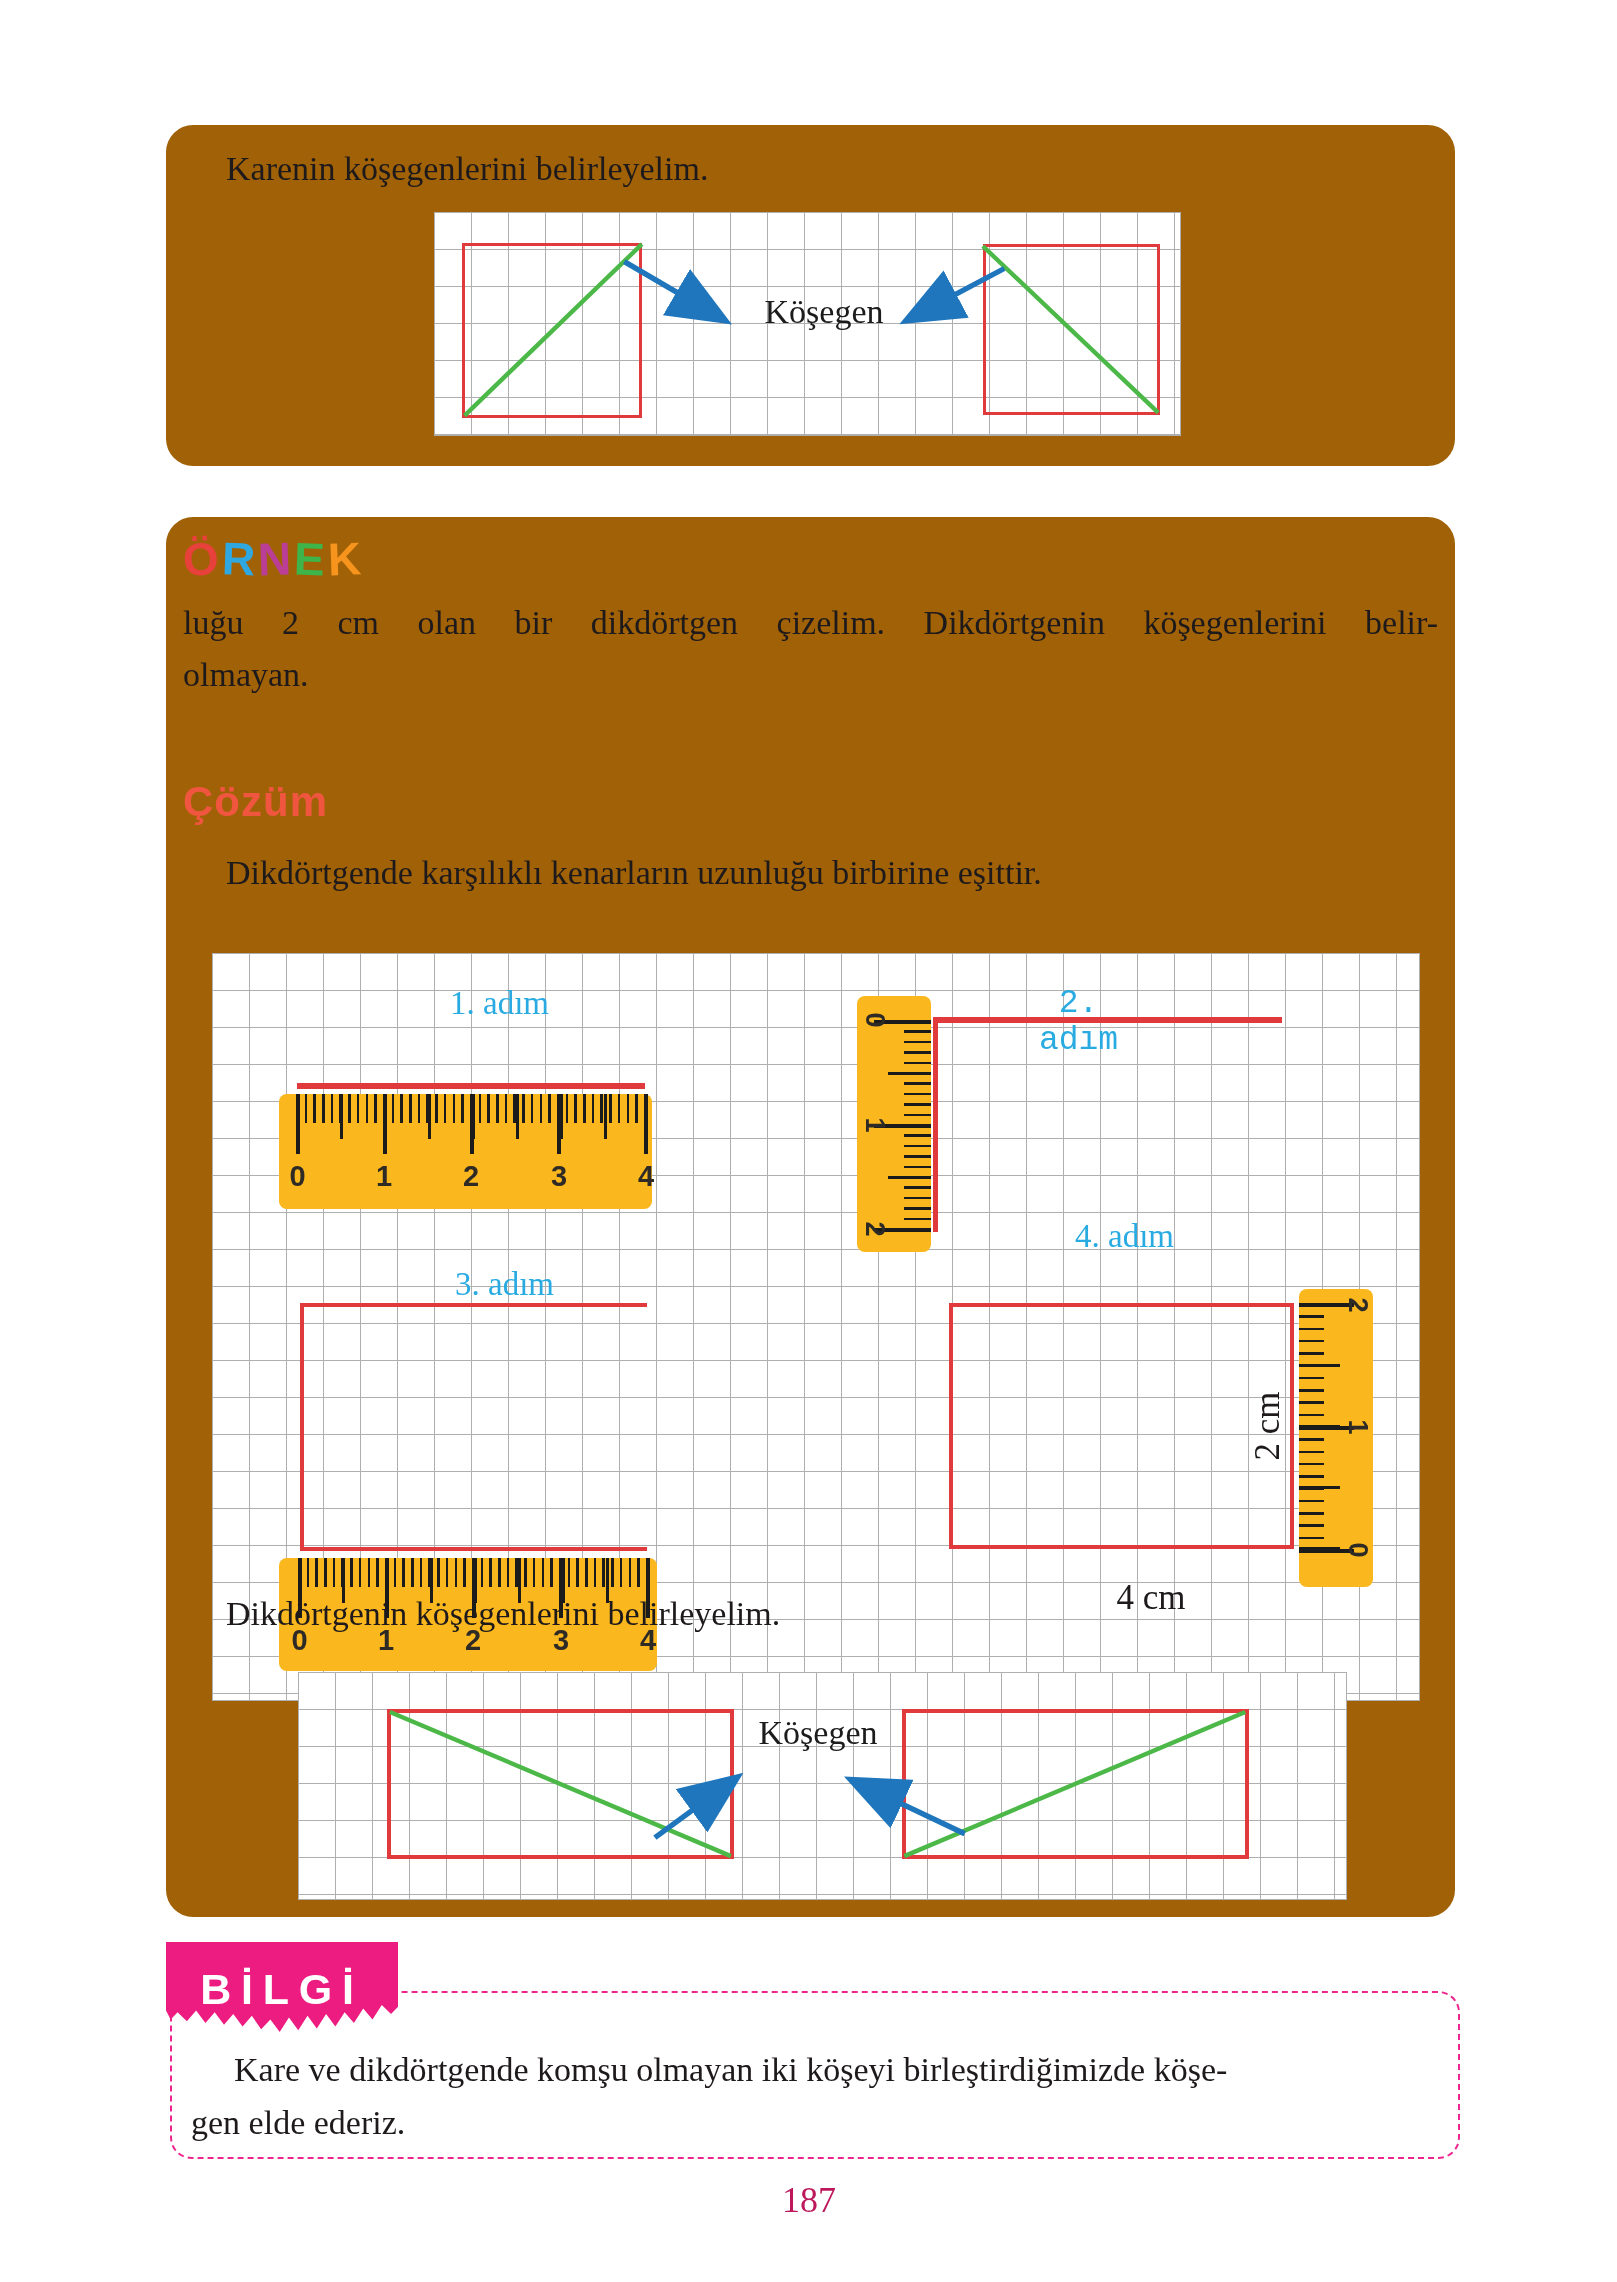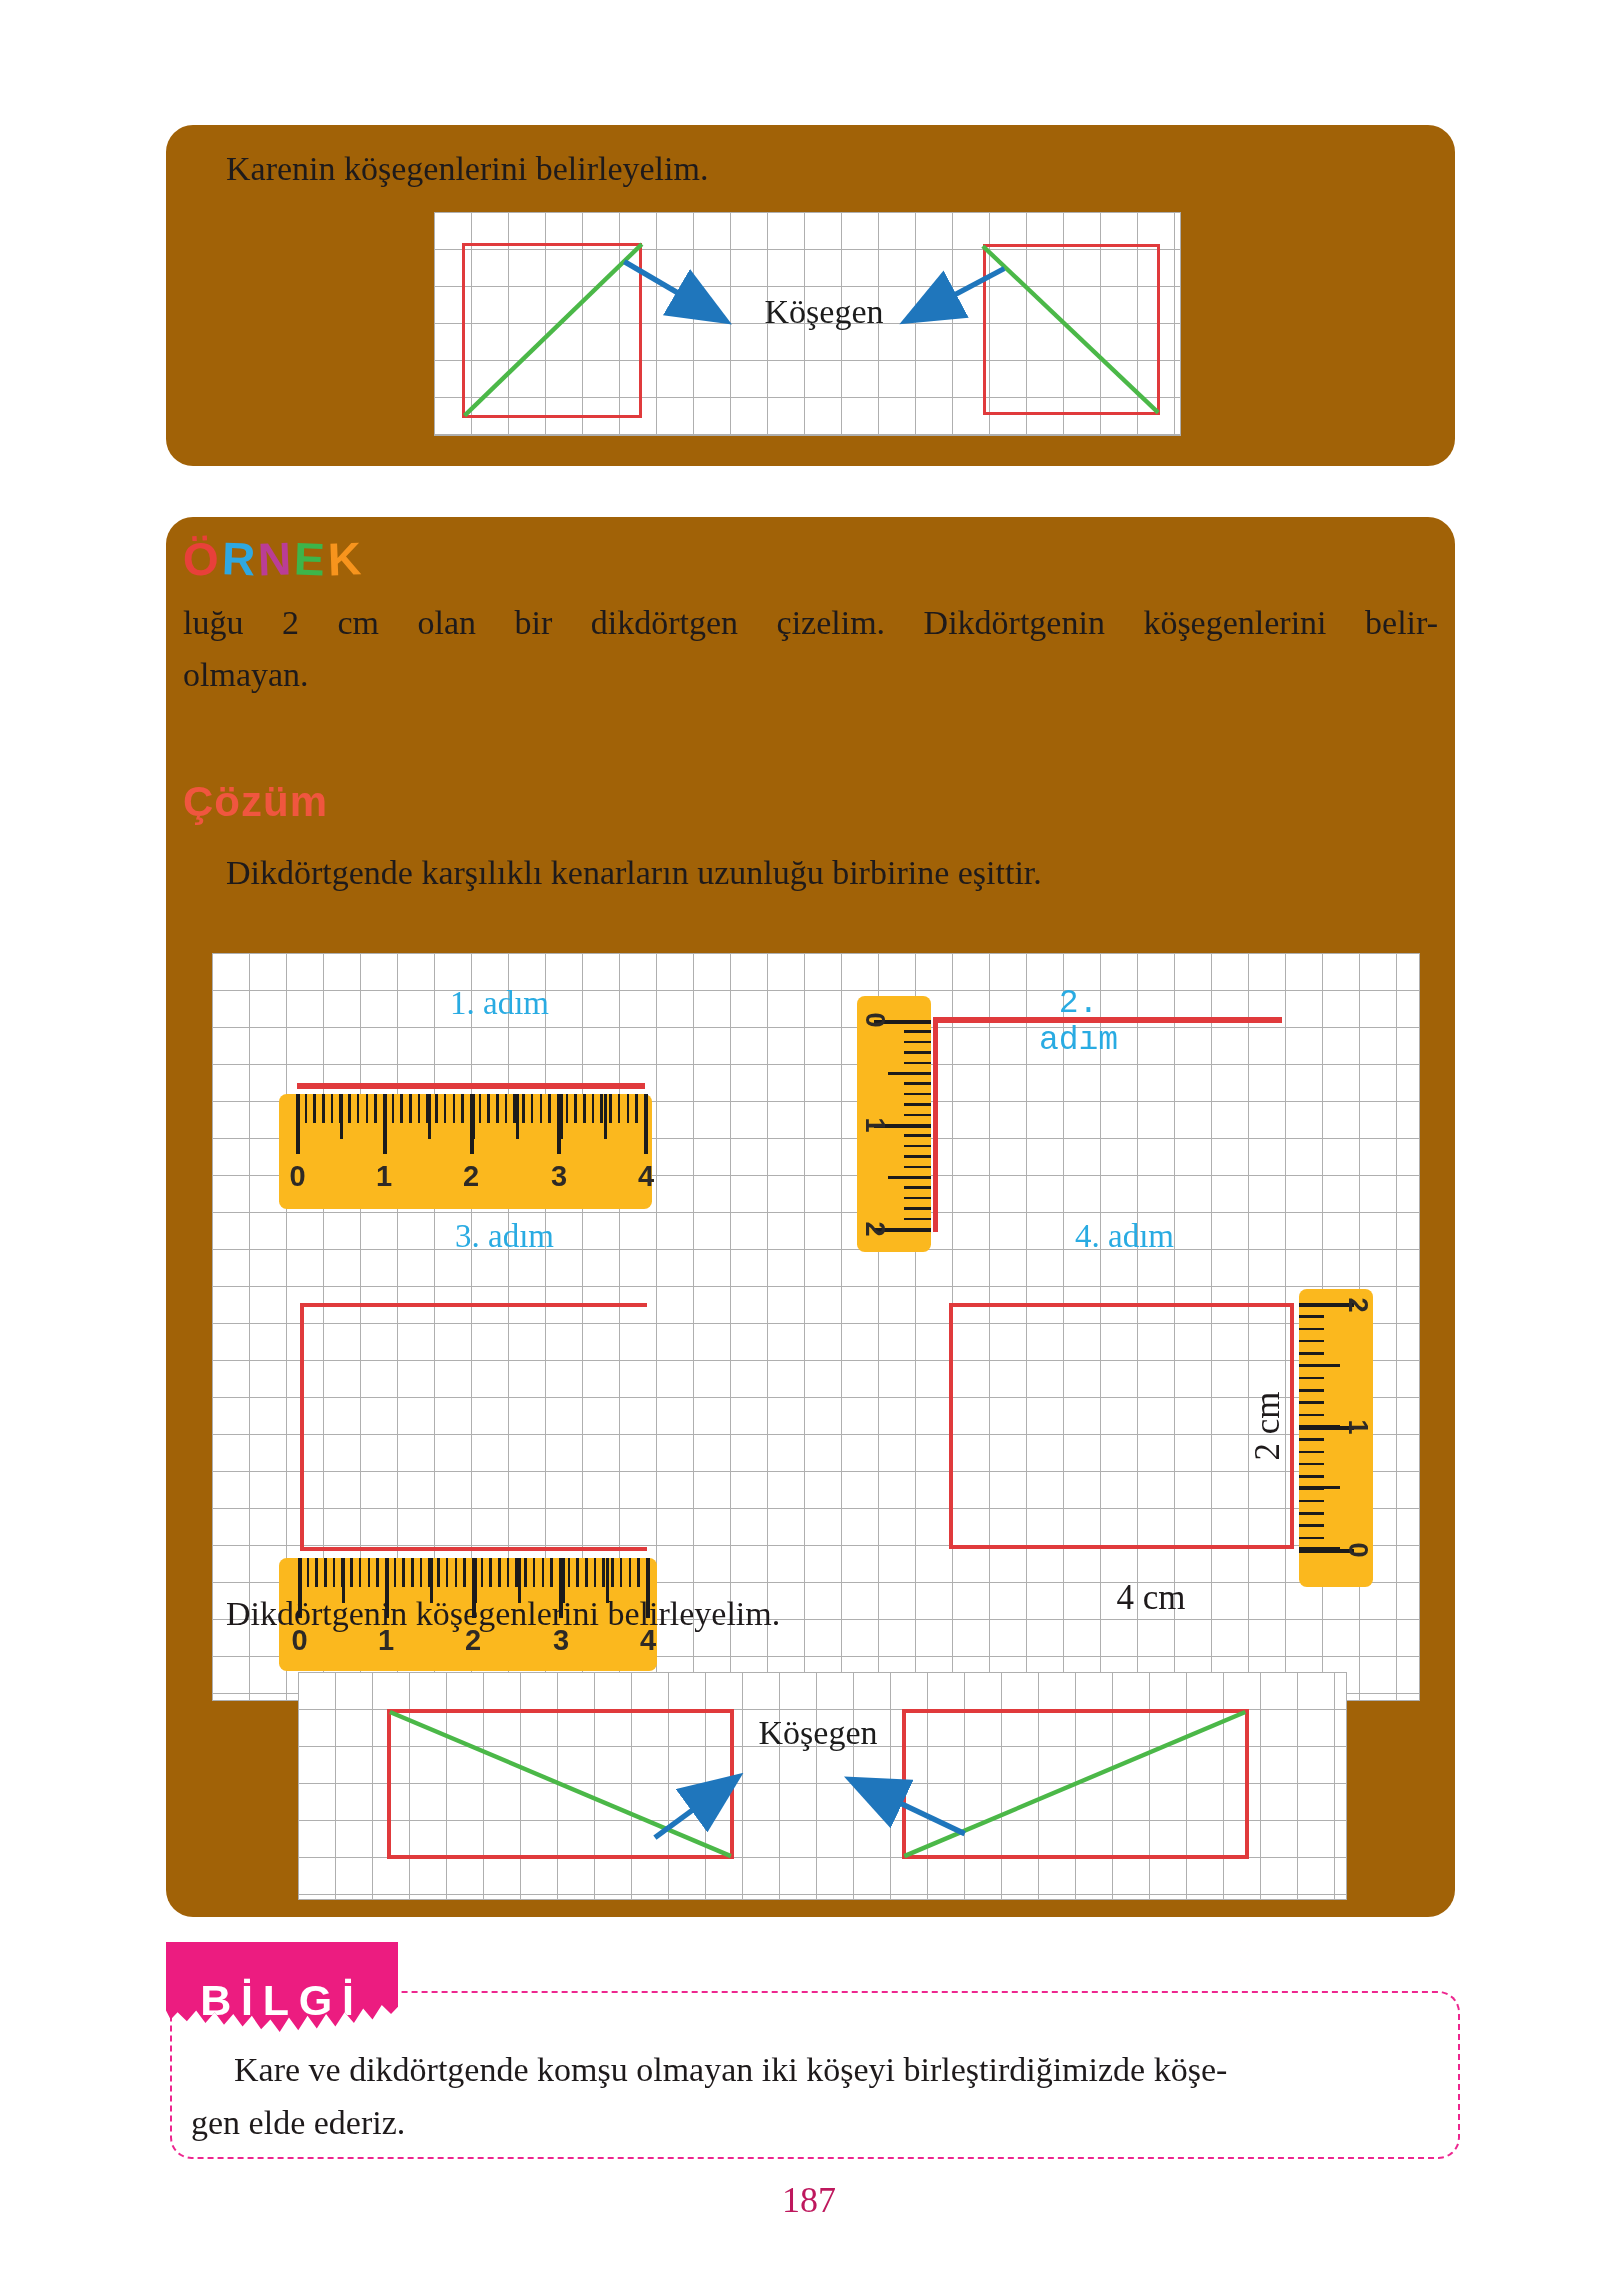--- a/index.html
+++ b/index.html
@@ -45,21 +45,21 @@
   .ornek span{display:inline-block;}
   .ol0{color:#E8403A;transform:rotate(-3deg);}
   .ol1{color:#2FA8E1;transform:rotate(2deg);}
   .ol2{color:#BA3D96;transform:rotate(-2deg);}
   .ol3{color:#3DB54A;transform:rotate(2deg);}
   .ol4{color:#F7941D;transform:rotate(-2deg);}
   .cozum{position:absolute;font:bold 42px "Liberation Sans",sans-serif;color:#F0563F;letter-spacing:1px;}
   
   .bilgi-badge{position:absolute;background:#EC1C80;color:#ffffff;
        font:800 43px "Liberation Sans",sans-serif;letter-spacing:9.8px;
-       text-align:center;padding-top:34px;box-sizing:border-box;
+       text-align:center;padding-top:23px;box-sizing:border-box;
        clip-path:polygon(0% 0%,100% 0%,100% 72%,97% 80%,93% 70%,89% 86%,85% 74%,81% 90%,77% 78%,73% 94%,69% 80%,65% 96%,61% 82%,57% 98%,53% 84%,49% 100%,45% 86%,41% 97%,37% 82%,33% 94%,29% 80%,25% 92%,21% 78%,17% 90%,13% 76%,9% 88%,5% 78%,2% 86%,0% 76%);}
   .bilgi-box{position:absolute;border:2.9px dashed #ED268F;border-radius:21.5px;background:transparent;}
   .dim{position:absolute;font-size:35px;color:#1E1A1B;}
 </style>
 </head>
 <body>
 
 <div id="page">
 
   <div class="panel" style="left:166px;top:125px;width:1289px;height:341px;">
@@ -94,21 +94,21 @@
     <div>olmayan.</div>
   </div>
 
   <div class="cozum" style="left:183px;top:778px;">Çözüm</div>
   <div class="abs bodytxt ser" style="left:226px;top:847px;">Dikdörtgende karşılıklı kenarların uzunluğu birbirine eşittir.</div>
 
   <div class="grid" style="left:212px;top:953px;width:1207px;height:747px;"></div>
 
   <div class="steplbl ser" style="left:431px;top:985px;text-align:center;">1. adım</div>
   <div class="steplbl ser" style="left:1010px;top:985px;font-family:Liberation Mono, monospace;">2. adım</div>
-  <div class="steplbl ser" style="left:436px;top:1218px;">3. adım</div>
+  <div class="steplbl ser" style="left:436px;top:1266px;">3. adım</div>
   <div class="steplbl ser" style="left:1056px;top:1218px;">4. adım</div>
 
   <div class="redline" style="left:297px;top:1083px;width:348px;height:5.9px;"></div>
   <div class="hruler" style="left:279px;top:1094px;width:373px;height:115px;">
     <div class="tl t-min" style="left:16.6px;width:351px;"></div>
     <div class="tl t-med" style="left:16.6px;width:351px;"></div>
     <div class="tl t-maj" style="left:16.6px;width:352px;"></div>
     <span class="num" style="left:18.5px;">0</span>
     <span class="num" style="left:105px;">1</span>
     <span class="num" style="left:192px;">2</span>

